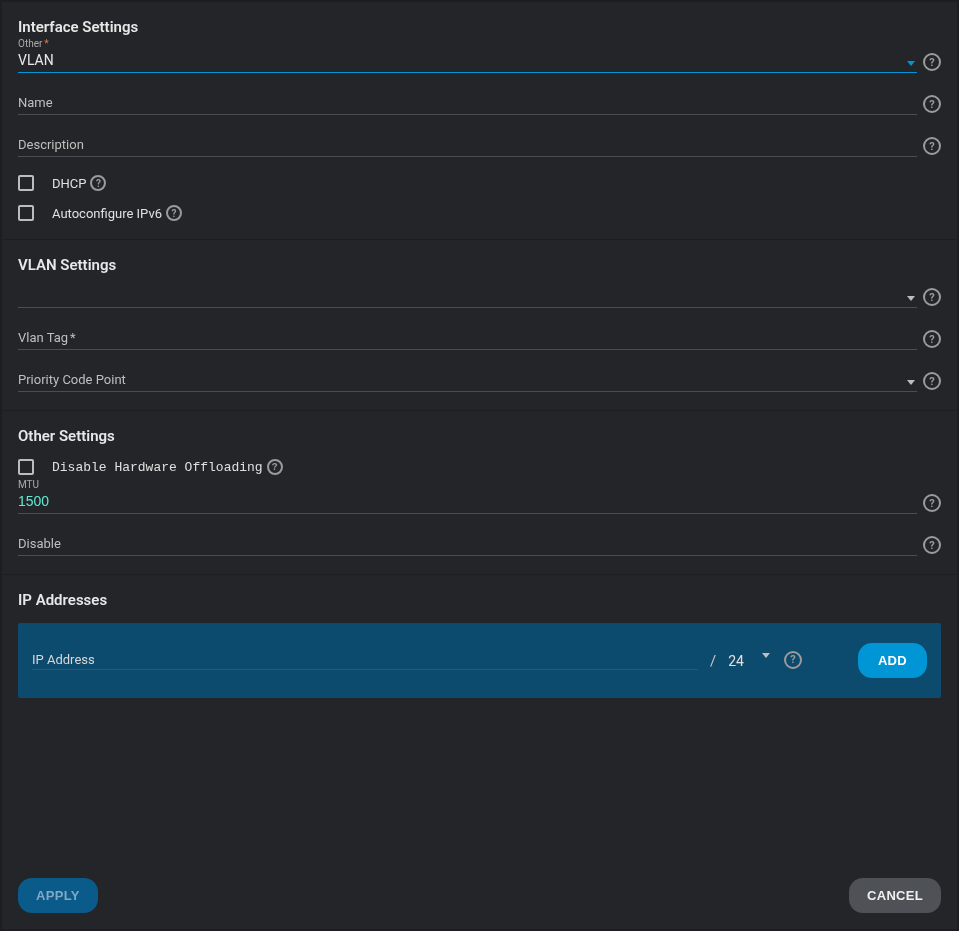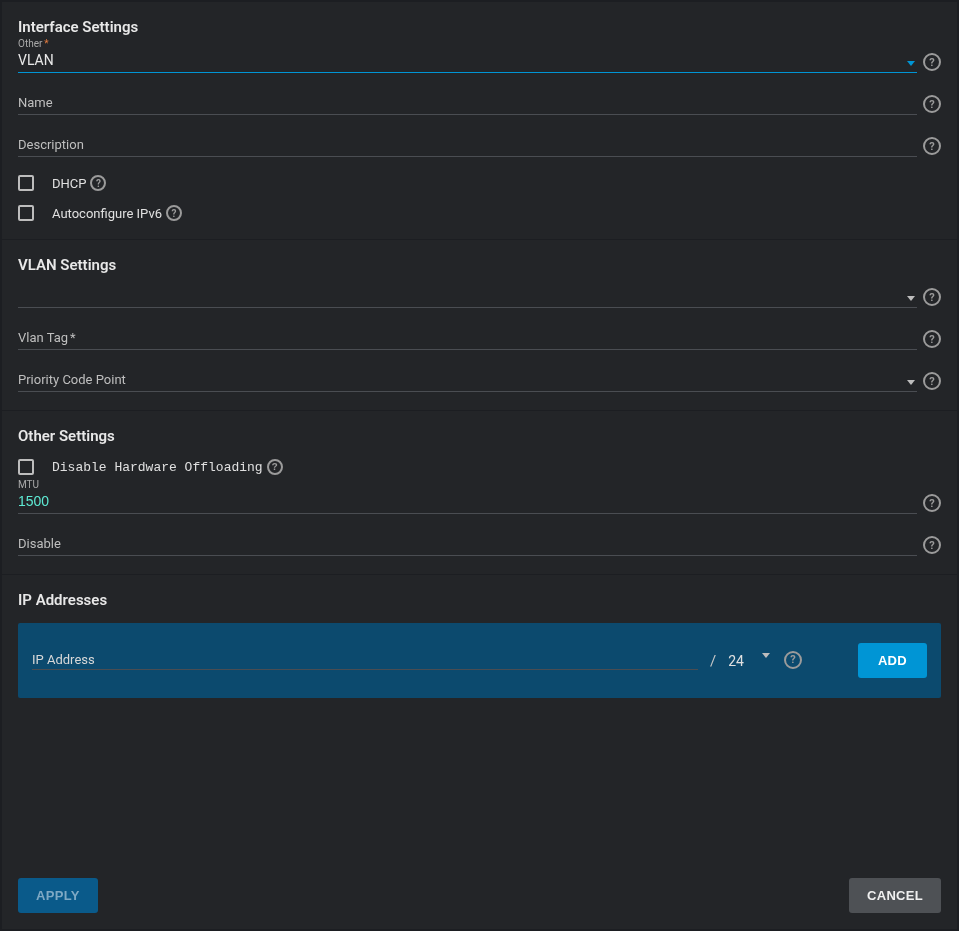--- a/index.html
+++ b/index.html
@@ -162,21 +162,21 @@
     width: 0; height: 0;
     border-left: 4px solid transparent;
     border-right: 4px solid transparent;
     border-top: 5px solid #bdbdbd;
   }
   .btn {
     border: none;
     padding: 10px 18px;
     font-size: 13px;
     font-weight: 600;
-    border-radius: 3px;
+    border-radius: 14px;
     cursor: pointer;
     letter-spacing: 0.3px;
   }
   .btn-add {
     background: #0095d5;
     color: #fff;
     padding: 10px 20px;
   }
   .footer {
     padding: 16px;

